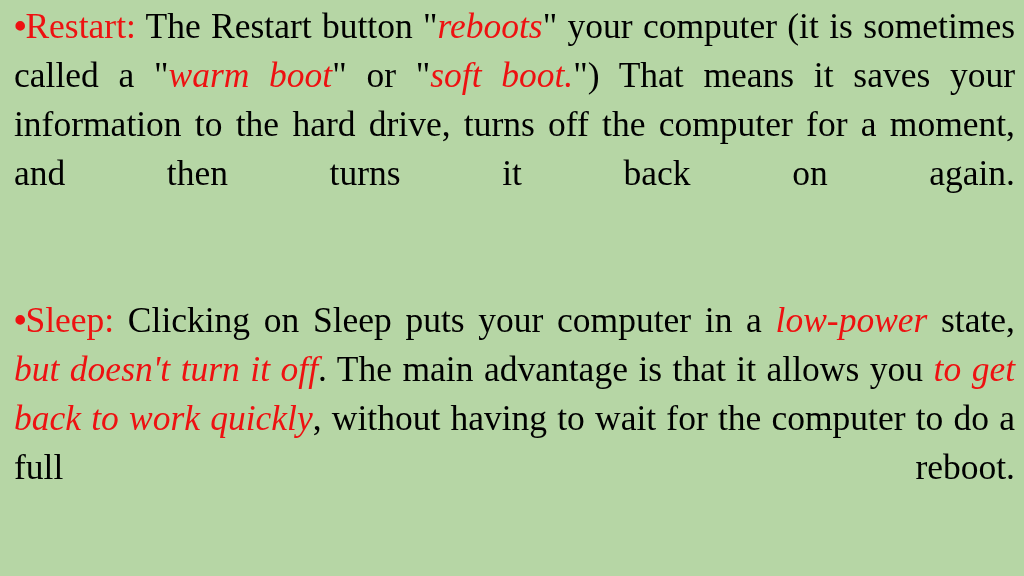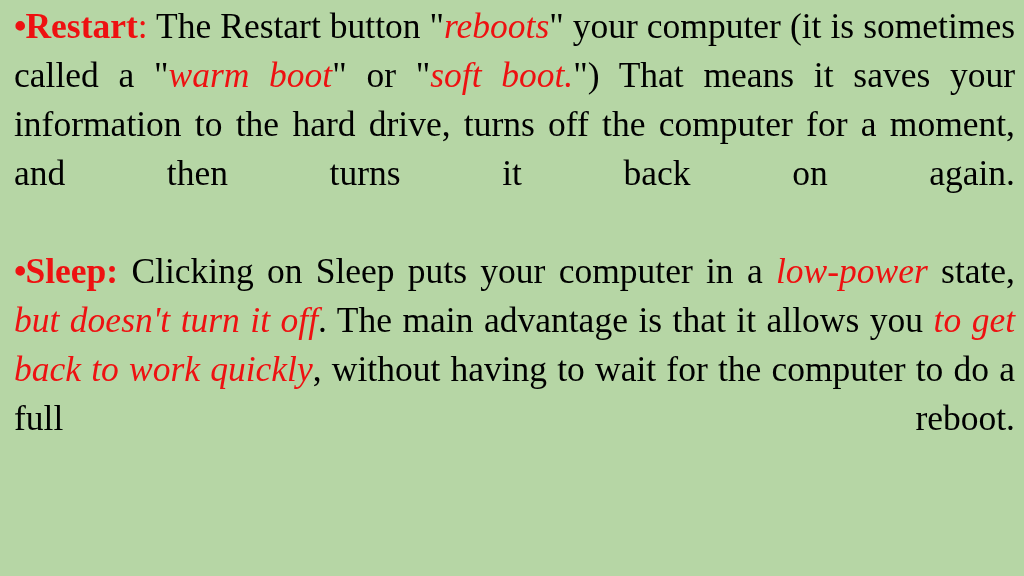--- a/index.html
+++ b/index.html
@@ -32,36 +32,37 @@
     padding: 0;
     text-align: justify;
     text-justify: inter-word;
     font-size: 35.5px;
     line-height: 49px;
     color: #000000;
     letter-spacing: 0px;
     word-spacing: 0px;
   }
   .para.second {
+    margin-top: 49px;
   }
   
   .para::after {
     content: "";
     display: inline-block;
     width: 100%;
   }
   .bullet {
     color: #ee1111;
     font-weight: bold;
     font-size: 35.5px;
     letter-spacing: -1px;
   }
   .hd {
     color: #ee1111;
-    font-weight: bold;
+    font-weight: normal;
   }
   .hd-colon {
     color: #ee1111;
     font-weight: normal;
   }
   .red {
     color: #ee1111;
     font-style: italic;
   }
   .blk {

